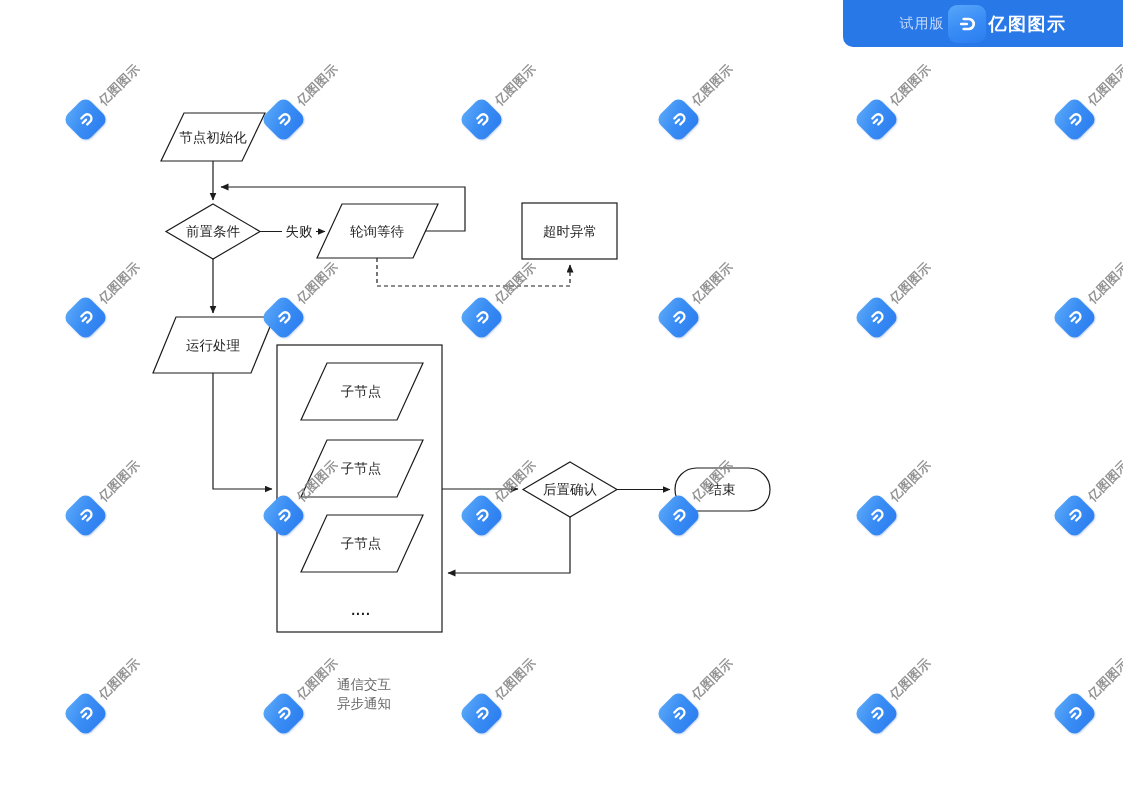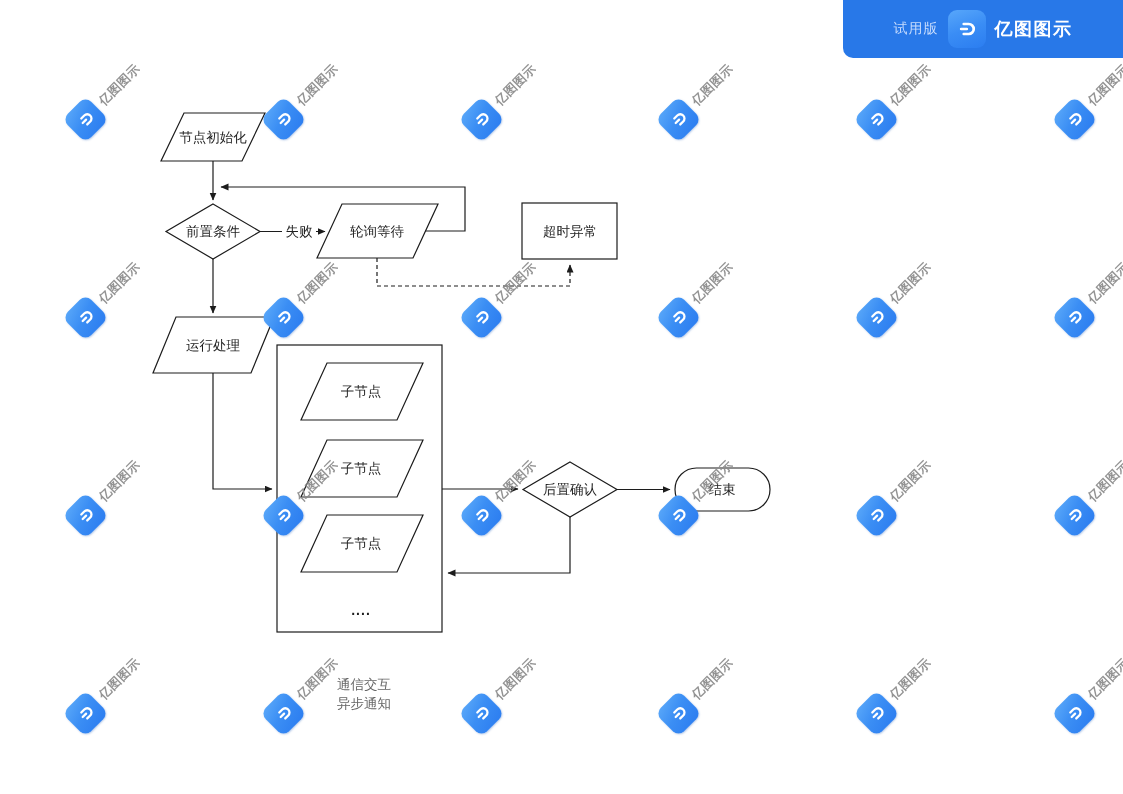--- a/index.html
+++ b/index.html
@@ -20,23 +20,23 @@
   .wm{position:absolute;width:33px;height:33px;}
   .wm-inner{display:flex;align-items:center;gap:6px;transform:rotate(-45deg);transform-origin:16.5px 16.5px;}
   .wm-logo{flex:0 0 33px;width:33px;height:33px;border-radius:8px;
            background:linear-gradient(160deg,#5aa8f9 0%,#3b8ef4 45%,#2c7df0 100%);
            display:flex;align-items:center;justify-content:center;
            box-shadow:0 1px 2px rgba(30,90,180,.35);}
   .wm-logo svg{width:22px;height:22px;}
   .wm-text{font-size:12.5px;font-weight:bold;color:#8a8a8a;opacity:.92;white-space:nowrap;letter-spacing:.5px;}
 
   
-  #banner{position:absolute;top:0;right:0;width:280px;height:58px;z-index:3;
+  #banner{position:absolute;top:0;right:0;width:280px;height:47px;z-index:3;
           background:#2878e8;border-radius:0 0 0 10px;
-          display:flex;align-items:center;justify-content:center;gap:9px;cursor:pointer;}
+          display:flex;align-items:center;justify-content:center;gap:3px;cursor:pointer;}
   .trial{font-size:14px;color:#c7dcfd;letter-spacing:1px;}
   .app-icon{width:38px;height:38px;border-radius:9px;
             background:linear-gradient(160deg,#58a7fa 0%,#3a8df5 50%,#2b7df0 100%);
             display:flex;align-items:center;justify-content:center;}
   .app-icon svg{width:26px;height:26px;}
   .brand{font-size:18px;font-weight:bold;color:#ffffff;letter-spacing:1.5px;}
 </style>
 </head>
 <body>
 

